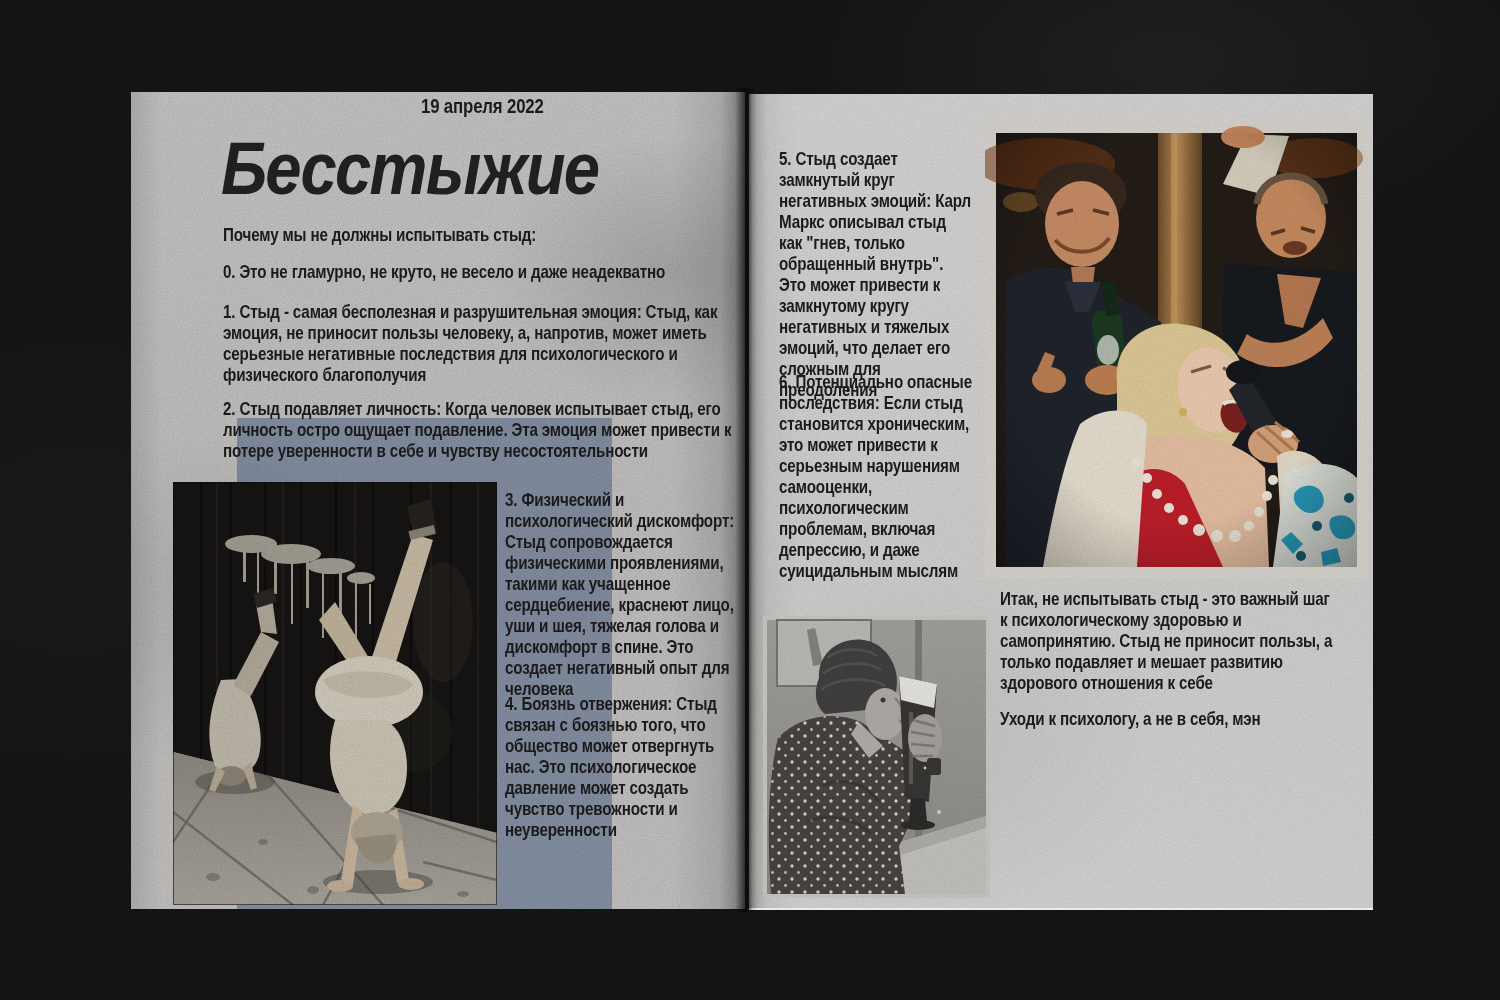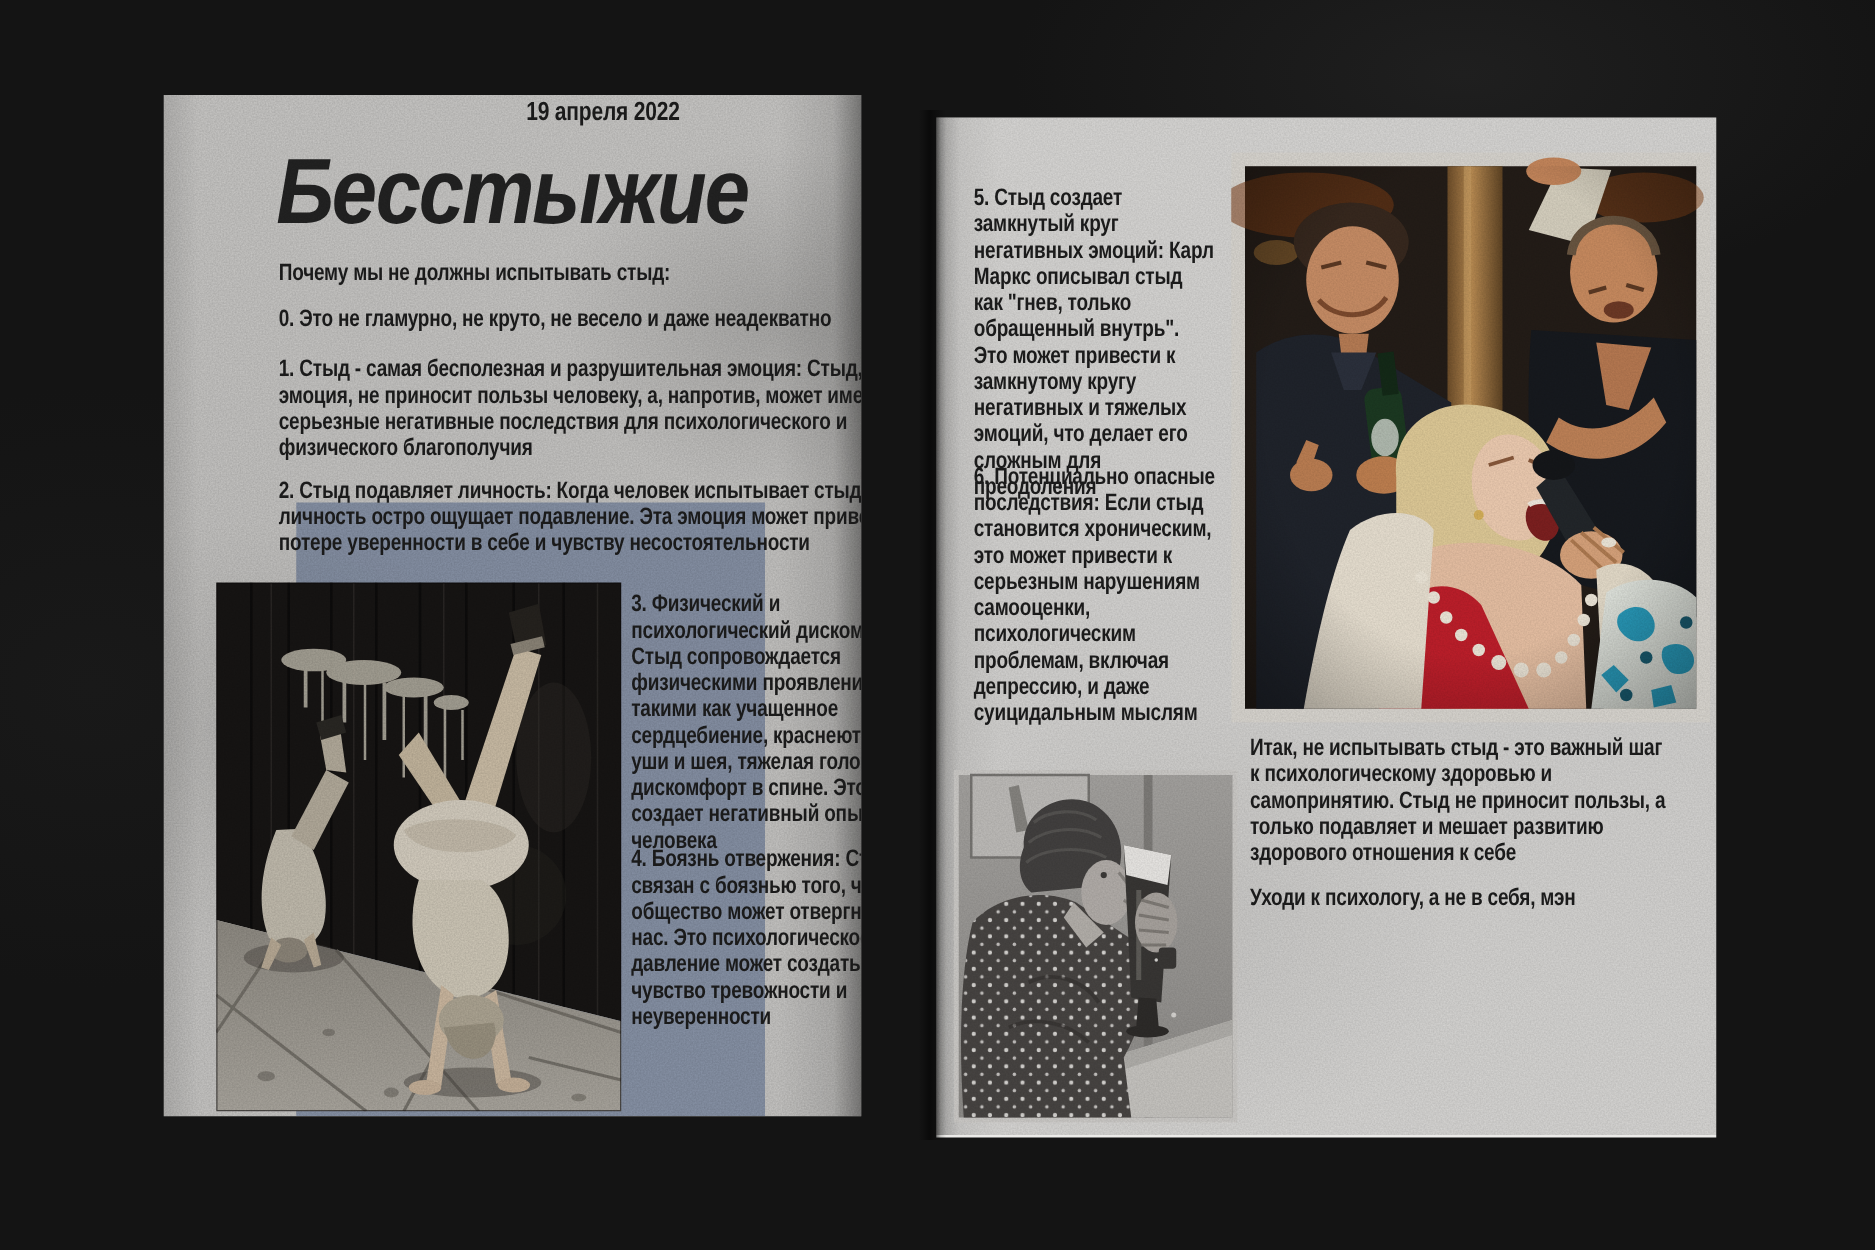--- a/index.html
+++ b/index.html
@@ -2,21 +2,21 @@
 <html><head>
 <meta charset="utf-8">
 <style>
   html,body{margin:0;padding:0;background:#121212;}
   .stage{position:relative;width:1500px;height:1000px;overflow:hidden;
          background:radial-gradient(ellipse 600px 300px at 78% 6%, #1f1f1f 0%, rgba(20,20,20,0) 60%),
                     radial-gradient(ellipse 500px 400px at 5% 55%, #191919 0%, rgba(18,18,18,0) 60%),
                     #141414;
          font-family:"Liberation Sans", sans-serif;}
   .page{position:absolute;overflow:hidden;}
-  .page-left{left:131px;top:76px;width:558px;height:817px;
+  .page-left{left:131px;top:92px;width:614px;height:817px;
     background:
       linear-gradient(270deg, rgba(0,0,0,0.38) 0%, rgba(0,0,0,0.10) 4%, rgba(0,0,0,0) 12%),
       linear-gradient(90deg, rgba(0,0,0,0.10) 0%, rgba(0,0,0,0) 5%),
       radial-gradient(ellipse 260px 200px at 88% 22%, rgba(0,0,0,0.14), rgba(0,0,0,0) 70%),
       radial-gradient(ellipse 300px 240px at 12% 62%, rgba(0,0,0,0.07), rgba(0,0,0,0) 70%),
       linear-gradient(180deg, #c9c8c6 0%, #c4c3c1 55%, #c7c6c4 100%);}
   .page-right{left:749px;top:94px;width:624px;height:814px;border-bottom:2px solid #ecebe9;
     background:
       linear-gradient(90deg, rgba(0,0,0,0.26) 0%, rgba(0,0,0,0.05) 3%, rgba(0,0,0,0) 8%),
       radial-gradient(ellipse 320px 260px at 30% 80%, rgba(0,0,0,0.06), rgba(0,0,0,0) 70%),

